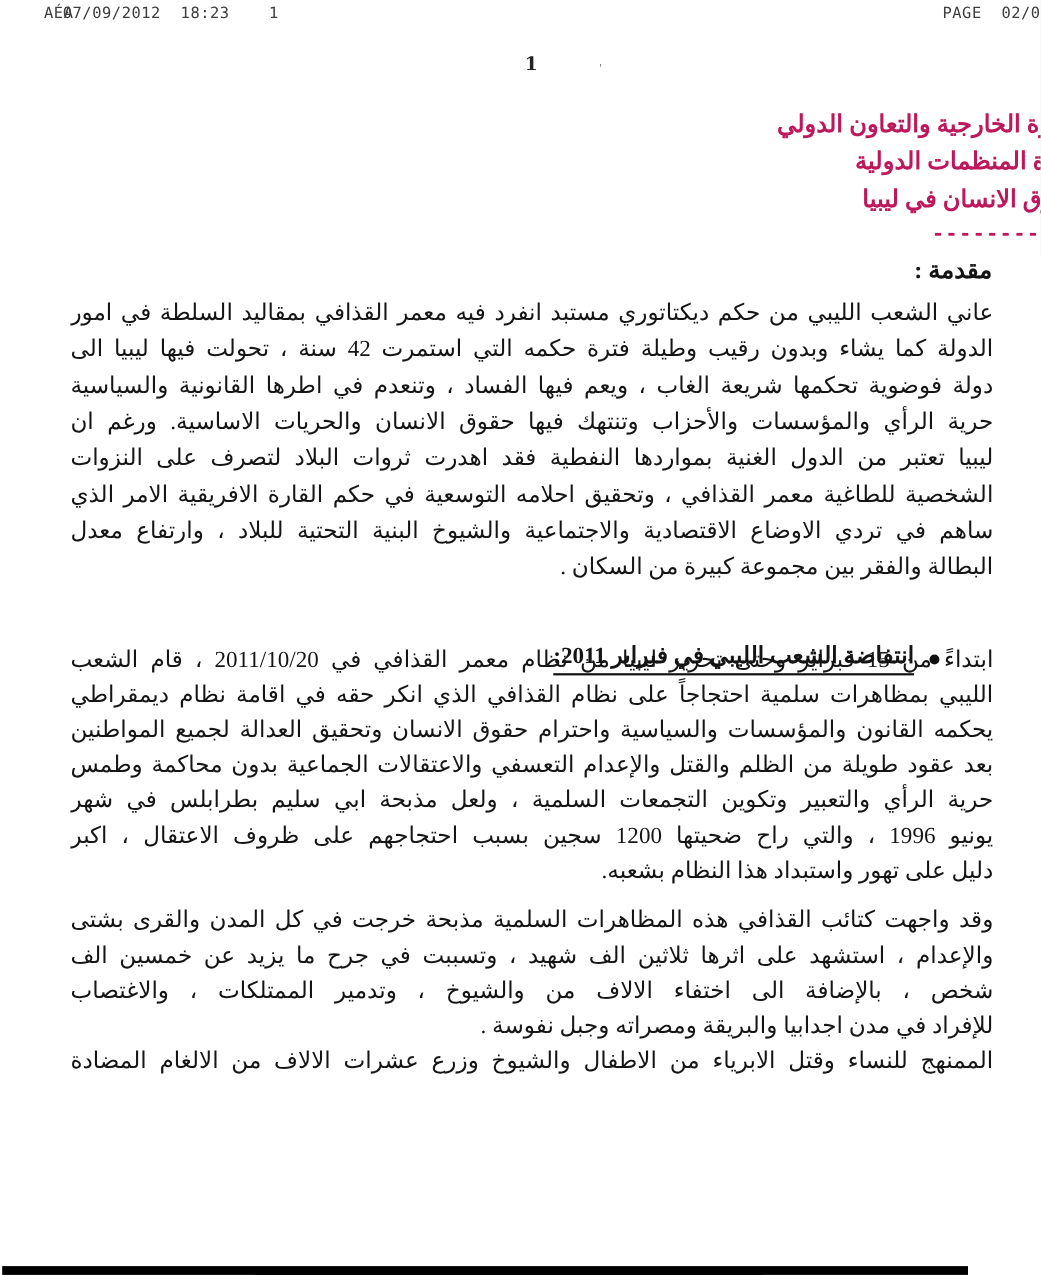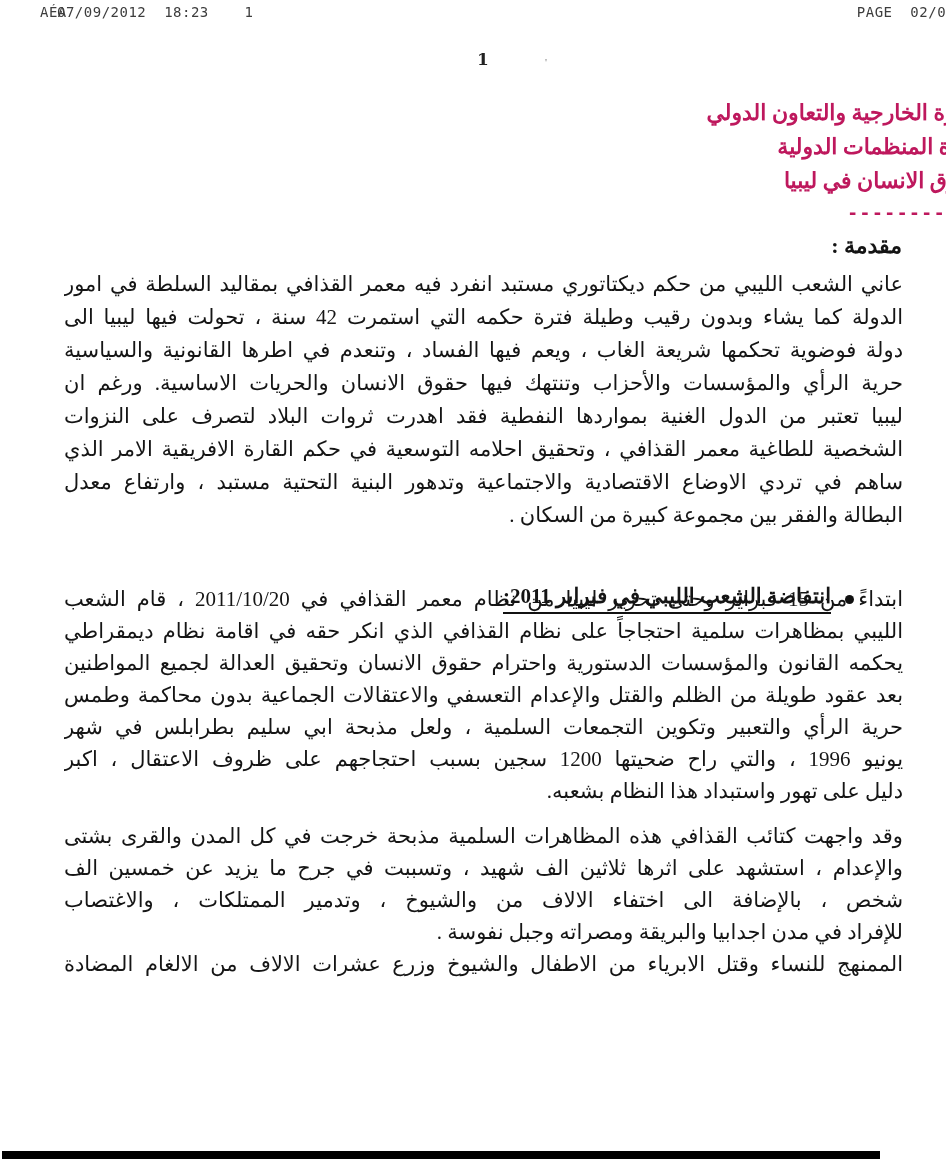--- a/index.html
+++ b/index.html
@@ -151,33 +151,33 @@
 
   <div class="intro-heading">مقدمة :</div>
 
   <div class="para" id="para-1">
     <div class="line">عاني الشعب الليبي من حكم ديكتاتوري مستبد انفرد فيه معمر القذافي بمقاليد السلطة في امور</div>
     <div class="line">الدولة كما يشاء وبدون رقيب وطيلة فترة حكمه التي استمرت 42 سنة ، تحولت فيها ليبيا الى</div>
     <div class="line">دولة فوضوية تحكمها شريعة الغاب ، ويعم فيها الفساد ، وتنعدم في اطرها القانونية والسياسية</div>
     <div class="line">حرية الرأي والمؤسسات والأحزاب وتنتهك فيها حقوق الانسان والحريات الاساسية. ورغم ان</div>
     <div class="line">ليبيا تعتبر من الدول الغنية بمواردها النفطية  فقد اهدرت ثروات البلاد لتصرف على النزوات</div>
     <div class="line">الشخصية للطاغية معمر القذافي ، وتحقيق احلامه التوسعية في حكم القارة الافريقية الامر الذي</div>
-    <div class="line">ساهم في تردي الاوضاع الاقتصادية والاجتماعية وتدهور البنية التحتية مستبد ، وارتفاع معدل</div>
+    <div class="line">ساهم في تردي الاوضاع الاقتصادية والاجتماعية والشيوخ البنية التحتية للبلاد ، وارتفاع معدل</div>
     <div class="line end">البطالة والفقر بين مجموعة كبيرة من السكان .</div>
   </div>
 
   <div class="bullet-heading">
     <span class="bullet-dot"></span>
     <span class="bullet-text">انتفاضة الشعب الليبي في فبراير 2011:</span>
   </div>
 
   <div class="para tight" id="para-2">
     <div class="line">ابتداءً من 15 فبراير وحتى تحرير ليبيا من نظام معمر القذافي في 2011/10/20 ، قام الشعب</div>
     <div class="line">الليبي بمظاهرات سلمية احتجاجاً على نظام القذافي الذي انكر حقه في اقامة نظام ديمقراطي</div>
-    <div class="line">يحكمه القانون والمؤسسات الدستورية واحترام حقوق الانسان وتحقيق العدالة لجميع المواطنين</div>
+    <div class="line">يحكمه القانون والمؤسسات والسياسية واحترام حقوق الانسان وتحقيق العدالة لجميع المواطنين</div>
     <div class="line">بعد عقود طويلة من الظلم والقتل والإعدام التعسفي والاعتقالات الجماعية بدون محاكمة وطمس</div>
     <div class="line">حرية الرأي والتعبير وتكوين التجمعات السلمية ، ولعل مذبحة ابي سليم بطرابلس في شهر</div>
     <div class="line">يونيو 1996 ، والتي راح ضحيتها 1200 سجين بسبب احتجاجهم على ظروف الاعتقال ، اكبر</div>
     <div class="line end">دليل على تهور واستبداد هذا النظام بشعبه.</div>
   </div>
 
   <div class="para tight" id="para-3">
     <div class="line">وقد واجهت كتائب القذافي هذه المظاهرات السلمية مذبحة خرجت في كل المدن والقرى بشتى</div>
     <div class="line">والإعدام ، استشهد على اثرها ثلاثين الف شهيد ، وتسببت في جرح ما يزيد عن خمسين الف</div>
     <div class="line">شخص ، بالإضافة الى اختفاء الالاف من والشيوخ ، وتدمير الممتلكات ، والاغتصاب</div>

